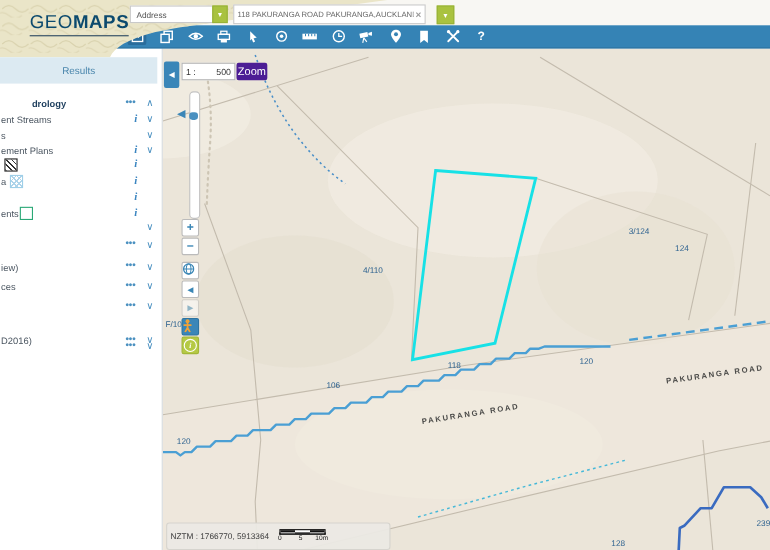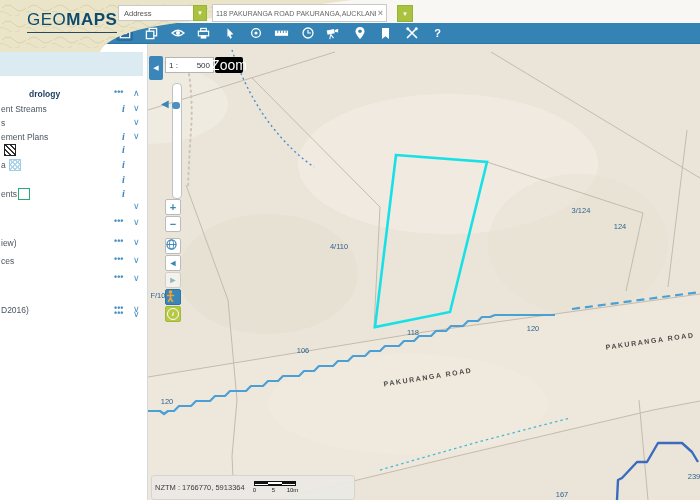--- a/index.html
+++ b/index.html
@@ -55,22 +55,22 @@
   #map{left:148px;top:44px;width:552px;height:456px;background:#ebe5d9;overflow:hidden;z-index:1;}
   #map svg{position:absolute;left:0;top:0;}
   .maplabel{position:absolute;font-size:7.5px;color:#2f6390;transform:translate(-50%,-50%);white-space:nowrap;z-index:2;margin-top:48px;}
   .roadlabel{position:absolute;font-size:7px;font-weight:700;color:#4a4a48;letter-spacing:1.6px;
              white-space:nowrap;transform:translate(-50%,-50%) rotate(-9deg);z-index:2;}
   #collapse-btn{left:1px;top:12px;width:14px;height:24px;background:#3a86b8;border-radius:2px;color:#fff;
                 font-size:7px;display:flex;align-items:center;justify-content:center;cursor:pointer;z-index:5;}
   #scale-box{left:17px;top:13px;width:49px;height:16px;background:#fff;border:1px solid #b5b5b5;z-index:5;
              display:flex;align-items:center;justify-content:space-between;padding:0 3px;box-sizing:border-box;
              font-size:8px;color:#333;}
-  #zoom-btn{left:67px;top:13px;width:28px;height:16px;background:#000000;border-radius:2px;color:#fff;
-            font-size:14px;display:flex;align-items:center;justify-content:center;cursor:pointer;z-index:5;}
+  #zoom-btn{left:67px;top:13px;width:28px;height:16px;background:#4c1d95;border-radius:2px;color:#fff;
+            font-size:10px;display:flex;align-items:center;justify-content:center;cursor:pointer;z-index:5;}
   #slider-track{left:24px;top:39px;width:8px;height:114px;background:#fff;border:1px solid #c2c2c2;
                 border-radius:4px;z-index:4;cursor:pointer;}
   #slider-handle{left:13px;top:55px;color:#3a86b8;font-size:10px;z-index:5;cursor:pointer;line-height:10px;}
   #slider-knob{left:24px;top:58px;width:8px;height:7px;background:#4a90c0;border-radius:3px;z-index:5;}
   .mapbtn{width:16px;height:16px;background:#fff;border:1px solid #bbb;border-radius:2px;z-index:5;
           display:flex;align-items:center;justify-content:center;color:#3a86b5;font-weight:700;
           font-size:11px;cursor:pointer;box-sizing:border-box;}
   .mapbtn.dim{opacity:.5;}
   .mapbtn.peg{background:#3a86b8;border-color:#2e74a2;}
   .mapbtn.infoy{background:#b5c944;border-color:#a3b739;}
@@ -183,20 +183,21 @@
 <div class="abs" id="addr-select">Address</div>
 <div class="abs green-btn" id="addr-select-btn">▾</div>
 <div class="abs" id="search-box">
   <span class="qtext">118 PAKURANGA ROAD PAKURANGA,AUCKLAND 2010</span>
   <span id="search-clear">×</span>
 </div>
 <div class="abs green-btn" id="search-dd-btn">▾</div>
 
 <div class="abs" id="sidebar">
   <div id="tabbar">
+    <div class="tab">Results</div>
   </div>
 
   <div class="srow" style="top:44px">
     <span class="lbl bold">drology</span>
     <span class="ic-menu">•••</span>
     <span class="ic-chev">∧</span>
   </div>
   <div class="srow" style="top:59px">
     <span class="lbl">ent Streams</span>
     <span class="ic-info">i</span>
@@ -298,21 +299,21 @@
   </svg>
 
   <span class="maplabel" style="left:191px;top:154px">4/110</span>
   <span class="maplabel" style="left:433px;top:118px">3/124</span>
   <span class="maplabel" style="left:472px;top:134px">124</span>
   <span class="maplabel" style="left:265px;top:240px">118</span>
   <span class="maplabel" style="left:385px;top:236px">120</span>
   <span class="maplabel" style="left:155px;top:258px">106</span>
   <span class="maplabel" style="left:19px;top:309px">120</span>
   <span class="maplabel" style="left:12px;top:203px">F/104</span>
-  <span class="maplabel" style="left:414px;top:402px">167</span>
+  <span class="maplabel" style="left:414px;top:402px">128</span>
   <span class="maplabel" style="left:546px;top:384px">239</span>
   <span class="roadlabel" style="left:280px;top:333px">PAKURANGA ROAD</span>
   <span class="roadlabel" style="left:502px;top:297px;transform:translate(-50%,-50%) rotate(-8deg)">PAKURANGA ROAD</span>
 
   <div class="abs" id="collapse-btn">◀</div>
   <div class="abs" id="scale-box">
     <span>1 :</span>
     <span>500</span>
   </div>
   <div class="abs" id="zoom-btn">Zoom</div>

